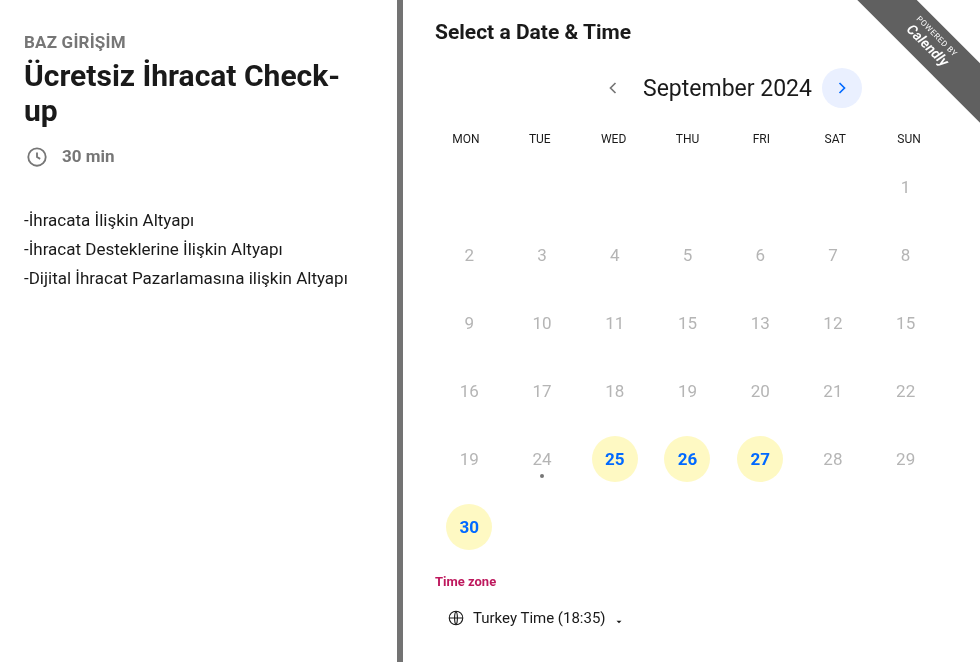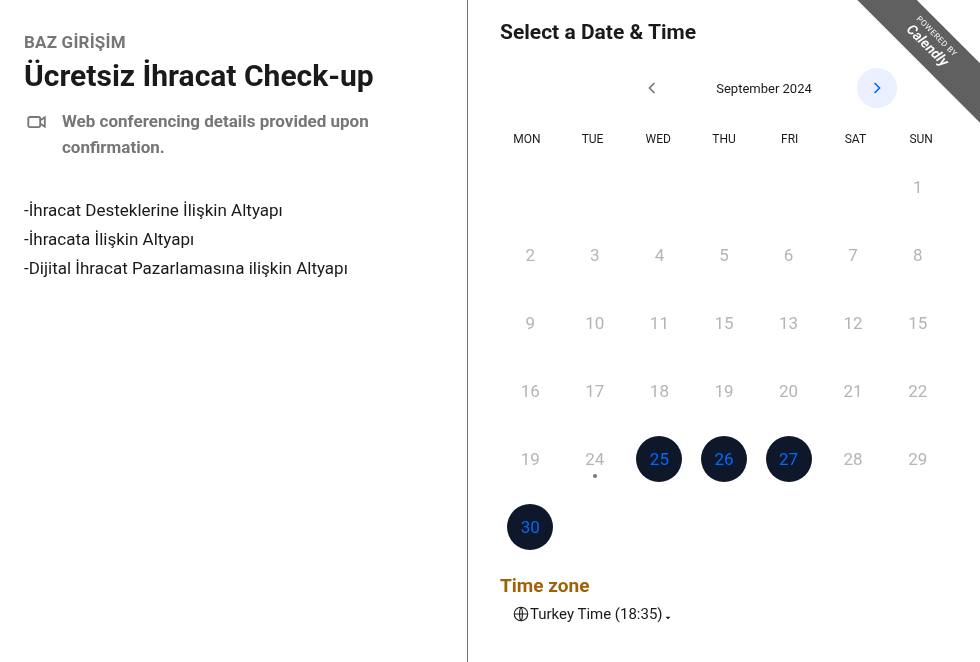--- a/index.html
+++ b/index.html
@@ -7,27 +7,27 @@
       font-family: -apple-system, BlinkMacSystemFont, "Segoe UI", Roboto, "Helvetica Neue", sans-serif;
       width: 980px;
       height: 662px;
       display: flex;
       background: #fff;
       position: relative;
       overflow: hidden;
       color: #1a1a1a;
     }
     .left-panel {
-      width: 468px;
+      width: 403px;
       padding: 32px 32px 32px 24px;
-      border-right: 1px solid #737373;
+      border-right: 6px solid #737373;
     }
     .right-panel {
       flex: 1;
-      padding: 20px 32px 20px 32px;
+      padding: 20px 40px 20px 32px;
     }
     .company-name {
       color: #767676;
       font-size: 17px;
       font-weight: 700;
       letter-spacing: 0.2px;
       margin-bottom: 6px;
     }
     .event-title {
       color: #1a1a1a;
@@ -86,21 +86,21 @@
       background: transparent;
       border: none;
       cursor: pointer;
       color: #767676;
     }
     .nav-button.enabled {
       background: #eaf0ff;
       color: #0069ff;
     }
     .month-label {
-      font-size: 13px;
+      font-size: 23px;
       color: #1a1a1a;
       min-width: 165px;
       text-align: center;
     }
     .weekday-row {
       display: grid;
       grid-template-columns: repeat(7, 1fr);
       gap: 12px;
       margin-bottom: 12px;
     }
@@ -125,46 +125,47 @@
       align-items: center;
       justify-content: center;
       border-radius: 50%;
       font-size: 17px;
       position: relative;
       justify-self: center;
       color: #b5b5b5;
       cursor: default;
     }
     .day-cell.available {
-      background: #0f172a;
+      background: #fef9c3;
       color: #0069ff;
-      font-weight: 400;
+      font-weight: 700;
       cursor: pointer;
     }
     .day-cell.empty { visibility: hidden; }
     .today-dot {
       position: absolute;
       bottom: 4px;
       width: 4px;
       height: 4px;
       border-radius: 50%;
       background: #767676;
     }
     .timezone-section {
       margin-top: 24px;
     }
     .timezone-label {
-      font-size: 19px;
-      font-weight: 700;
-      color: #a16207;
-      margin-bottom: 8px;
+      font-size: 13px;
+      font-weight: 700;
+      color: #be185d;
+      margin-bottom: 20px;
     }
     .timezone-selector {
       display: flex;
       align-items: flex-end;
+      gap: 8px;
       cursor: pointer;
       padding-left: 12px;
     }
     .timezone-selector .tz-text {
       font-size: 15px;
       color: #1a1a1a;
     }
     .calendly-ribbon {
       position: absolute;
       top: 0;
@@ -191,34 +192,34 @@
     .ribbon-inner .small { font-size: 8px; letter-spacing: 0.5px; }
     .ribbon-inner .brand { font-size: 14px; font-weight: 600; font-style: italic; }
   </style>
 </head>
 <body>
 
 <div class="left-panel">
   <div class="company-name">BAZ GİRİŞİM</div>
   <div class="event-title">Ücretsiz İhracat Check-up</div>
 
-
   <div class="info-row">
     <span class="icon-wrapper">
       <svg width="22" height="22" viewBox="0 0 24 24" fill="none" stroke="currentColor" stroke-width="2">
-        <rect x="2.5" y="6.5" width="13" height="11" rx="2"></rect>
-        <path d="M15.5 10l5-3v10l-5-3"></path>
+        <circle cx="12" cy="12" r="9.5"></circle>
+        <path d="M12 7v5l3.5 2"></path>
       </svg>
     </span>
-    <span class="label">Web conferencing details provided upon confirmation.</span>
-  </div>
+    <span class="label">30 min</span>
+  </div>
+
 
   <div class="description">
+    <div>-İhracata İlişkin Altyapı</div>
     <div>-İhracat Desteklerine İlişkin Altyapı</div>
-    <div>-İhracata İlişkin Altyapı</div>
     <div>-Dijital İhracat Pazarlamasına ilişkin Altyapı</div>
   </div>
 </div>
 
 <div class="right-panel">
   <div class="select-title">Select a Date &amp; Time</div>
 
   <div class="month-nav">
     <button class="nav-button">
       <svg width="20" height="20" viewBox="0 0 24 24" fill="none" stroke="currentColor" stroke-width="2">

